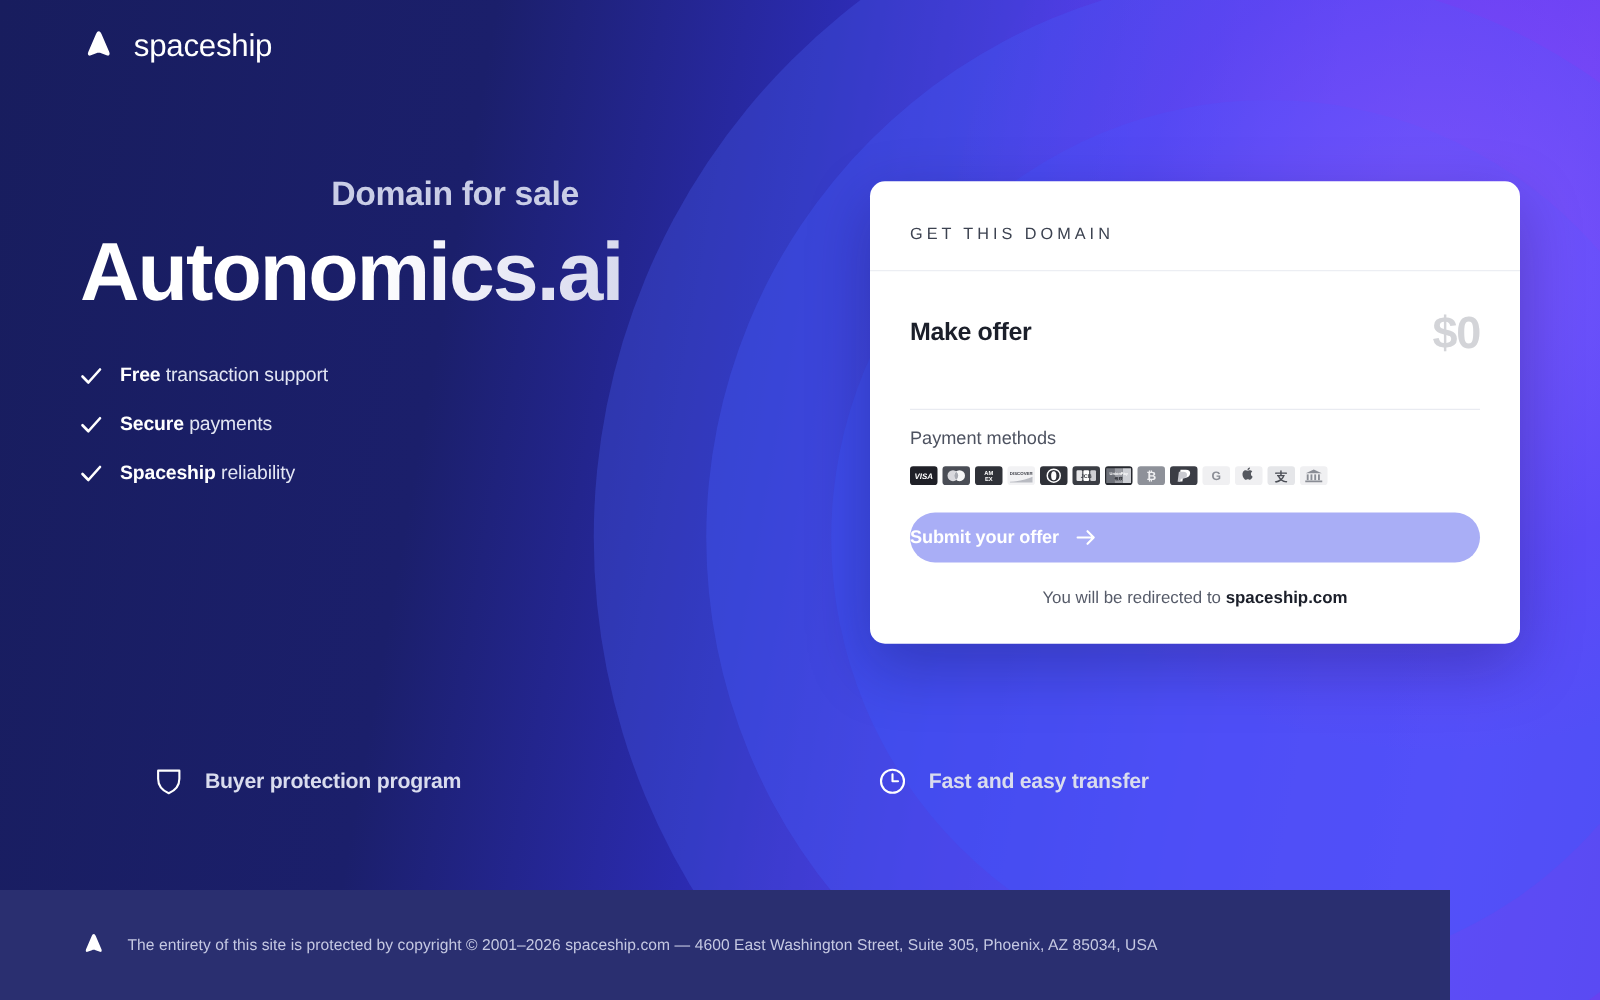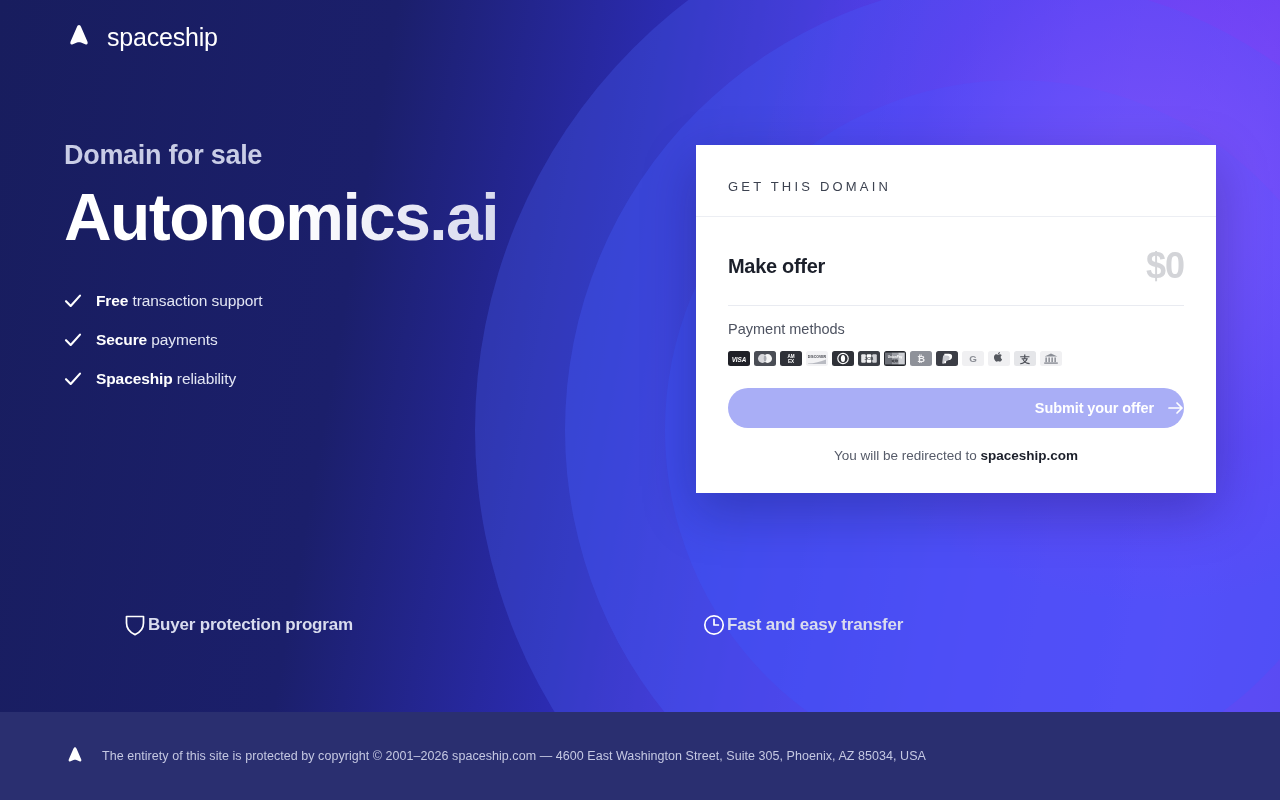--- a/index.html
+++ b/index.html
@@ -82,20 +82,21 @@
     left:64px; top:140px;
     z-index:5;
     width:600px;
   }
   .eyebrow {
     font-size:27px;
     font-weight:700;
     color:#c9cde6;
     letter-spacing:-0.3px;
     margin-bottom:12px;
+    text-align:center;
   }
   .domain-name {
     font-size:66px;
     font-weight:700;
     line-height:1.05;
     letter-spacing:-1.6px;
     background:linear-gradient(96deg, #ffffff 0%, #ffffff 38%, #e3e4f3 62%, #b9bfdf 100%);
     -webkit-background-clip:text;
     background-clip:text;
     color:transparent;
@@ -119,39 +120,39 @@
     color:#b9bddb;
   }
   .listed-with b { color:#ffffff; font-weight:700; }
 
   
   .card {
     position:absolute;
     left:696px; top:145px;
     width:520px;
     background:#ffffff;
-    border-radius:0;
+    border-radius:12px;
     box-shadow:0 18px 50px rgba(10,12,60,0.28);
     z-index:6;
     overflow:hidden;
   }
   .card-head {
     padding:34px 32px 22px 32px;
     border-bottom:1px solid #eceef3;
   }
   .card-eyebrow {
     font-size:13px;
     font-weight:500;
     letter-spacing:3.2px;
     color:#3c4250;
   }
   .card-body { padding:28px 32px 30px 32px; }
   .offer-row {
     display:flex; align-items:center; justify-content:space-between;
-    padding-bottom:18px;
+    padding-bottom:40px;
     border-bottom:1px solid #e9ebf1;
   }
   .offer-label {
     font-size:20px;
     font-weight:700;
     color:#1b1f2a;
     letter-spacing:-0.3px;
   }
   .offer-amount {
     font-size:36px;
@@ -184,21 +185,21 @@
     width:100%;
     height:40px;
     border:none;
     border-radius:20px;
     background:#a9aef6;
     color:#ffffff;
     font-family:"Liberation Sans", sans-serif;
     font-size:14.5px;
     font-weight:700;
     letter-spacing:-0.1px;
-    display:flex; align-items:center; justify-content:flex-end; gap:14px;
+    display:flex; align-items:center; justify-content:flex-start; gap:14px;
     cursor:pointer;
   }
   .arrow-ico { width:16px; height:14px; display:block; }
 
   .redirect-note {
     margin-top:20px;
     text-align:center;
     font-size:13.5px;
     color:#565b69;
   }
@@ -206,37 +207,37 @@
 
   
   .benefits {
     position:absolute;
     left:64px; top:612px; width:1152px;
     display:flex;
     z-index:5;
   }
   .benefit {
     flex:1;
-    display:flex; align-items:center; gap:0;
+    display:flex; align-items:center; gap:16px;
   }
   .benefit:nth-child(1){ padding-left:58px; }
   .benefit:nth-child(2){ padding-left:64px; }
   .benefit:nth-child(3){ padding-left:78px; }
   .benefit-ico { width:26px; height:26px; display:block; flex:none; }
   .benefit-text {
     font-size:17px;
     font-weight:700;
     color:#d9dcee;
     letter-spacing:-0.2px;
   }
 
   
   .footer {
     position:absolute;
-    left:0; bottom:0; width:1280px; height:88px;
+    left:0; bottom:0; width:1160px; height:88px;
     background:#2a2f70;
     display:flex; align-items:center;
     z-index:7;
   }
   .footer-inner {
     display:flex; align-items:center; gap:16px;
     padding-left:64px;
   }
   .footer-logo { width:22px; height:22px; display:block; flex:none; }
   .footer-text {

